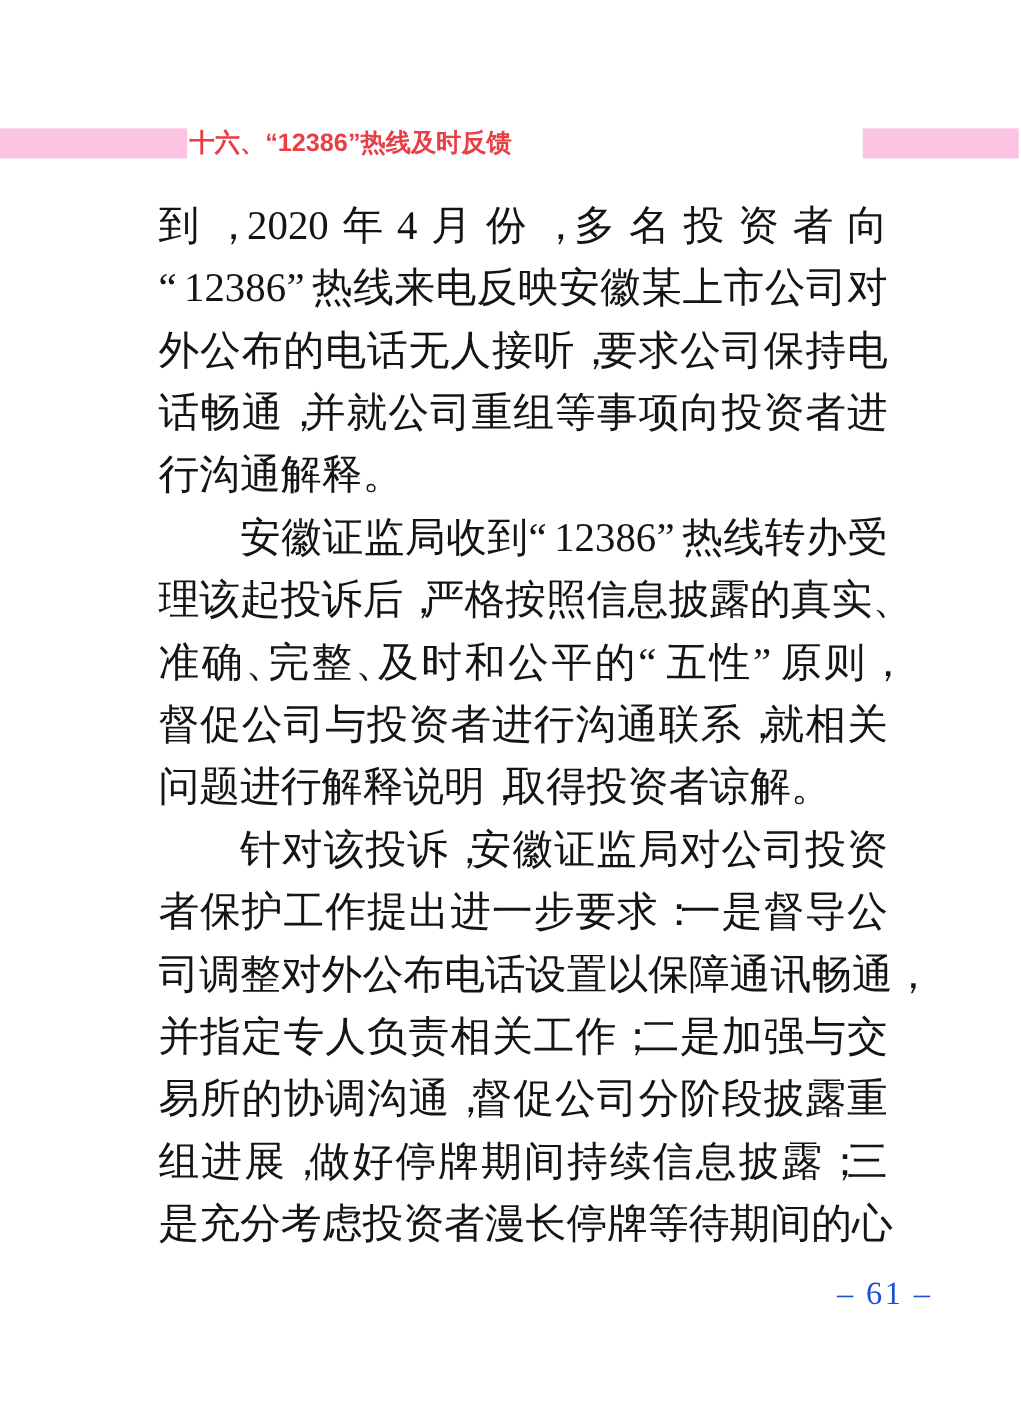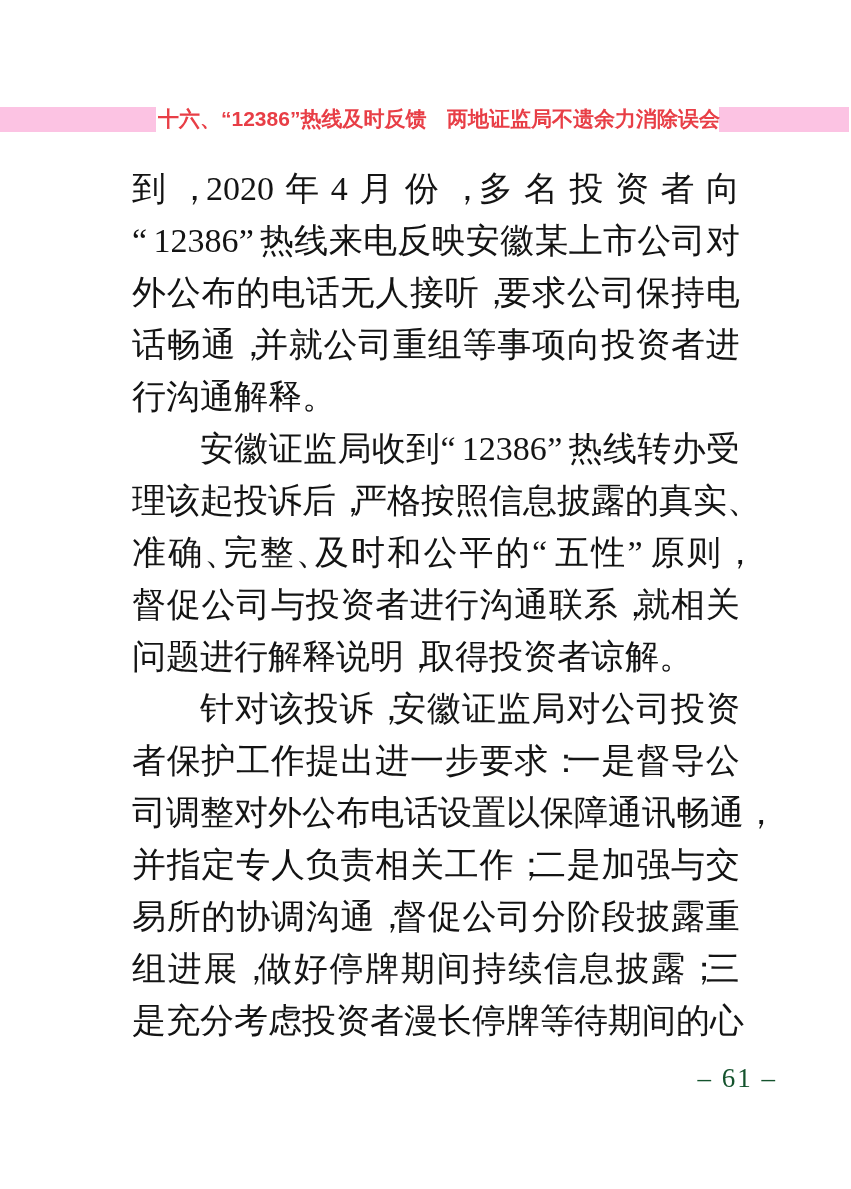--- a/index.html
+++ b/index.html
@@ -28,32 +28,31 @@
   .line.justify { justify-content:space-between; }
   .line.start   { justify-content:flex-start; }
   .line.indent  { padding-left:68px; }
   .tok   { flex:0 0 auto; white-space:pre; }
   .tok.punct { width:.5em;  overflow:visible; }
   .tok.quote { width:.62em; overflow:visible; }
 
   
   .page-number {
     position:absolute; top:1063px; right:74px;
-    font-size:27px; letter-spacing:2px; color:#14532d;
+    font-size:27px; letter-spacing:2px; color:#1d4ed8;
   }
 </style>
 </head>
 <body>
 
 <div class="header-band">
   <div class="hbar hbar-left"></div>
   <div class="hbar hbar-right"></div>
   <div class="header-title">
     <span class="part1">十六、“12386”热线及时反馈</span>
-    <span class="part2">两地证监局不遗余力消除误会</span>
   </div>
 </div>
 
 <div class="body-text">
 
   <div>
     <div class="line justify">
         <span class="tok han">到</span>
         <span class="tok punct">，</span>
         <span class="tok latin">2020</span>

